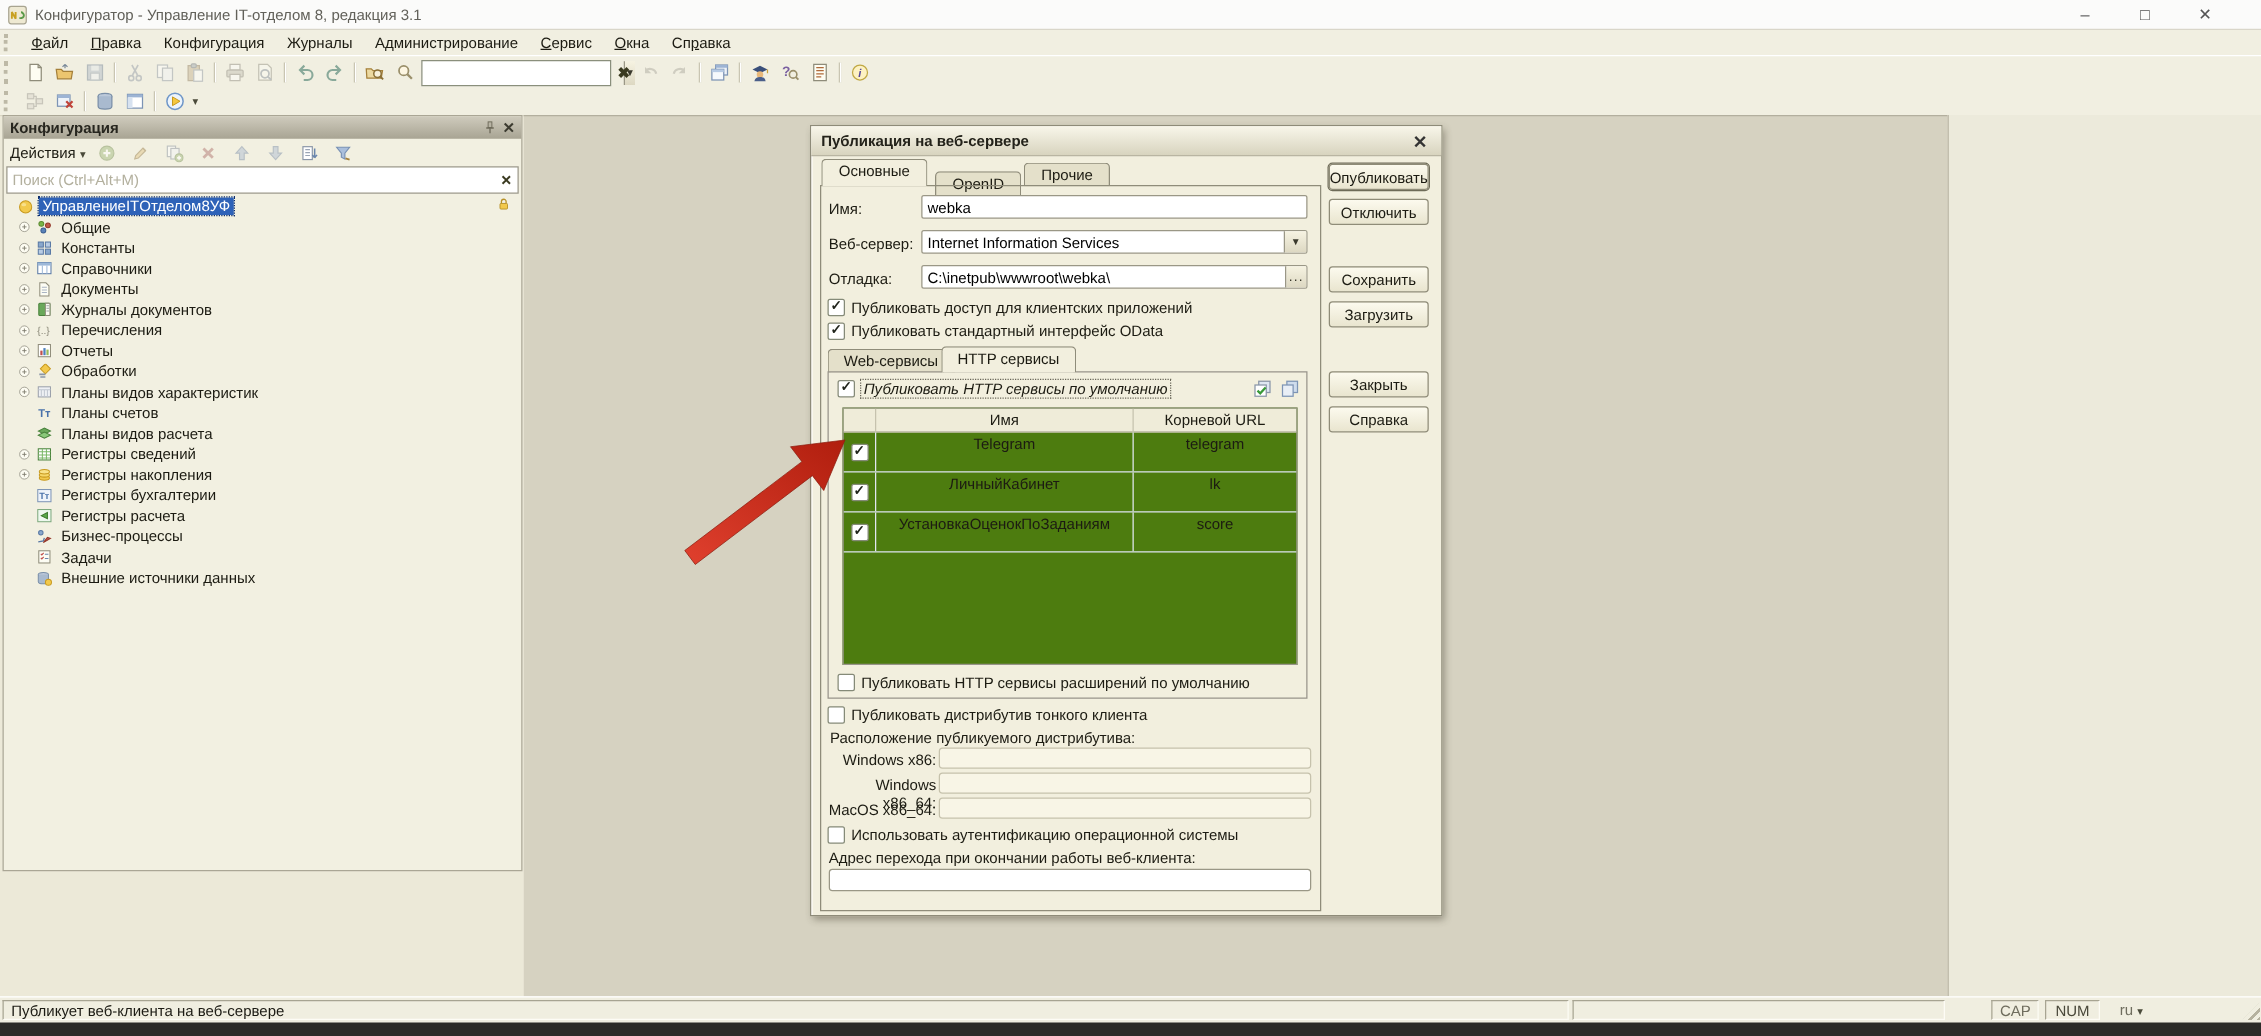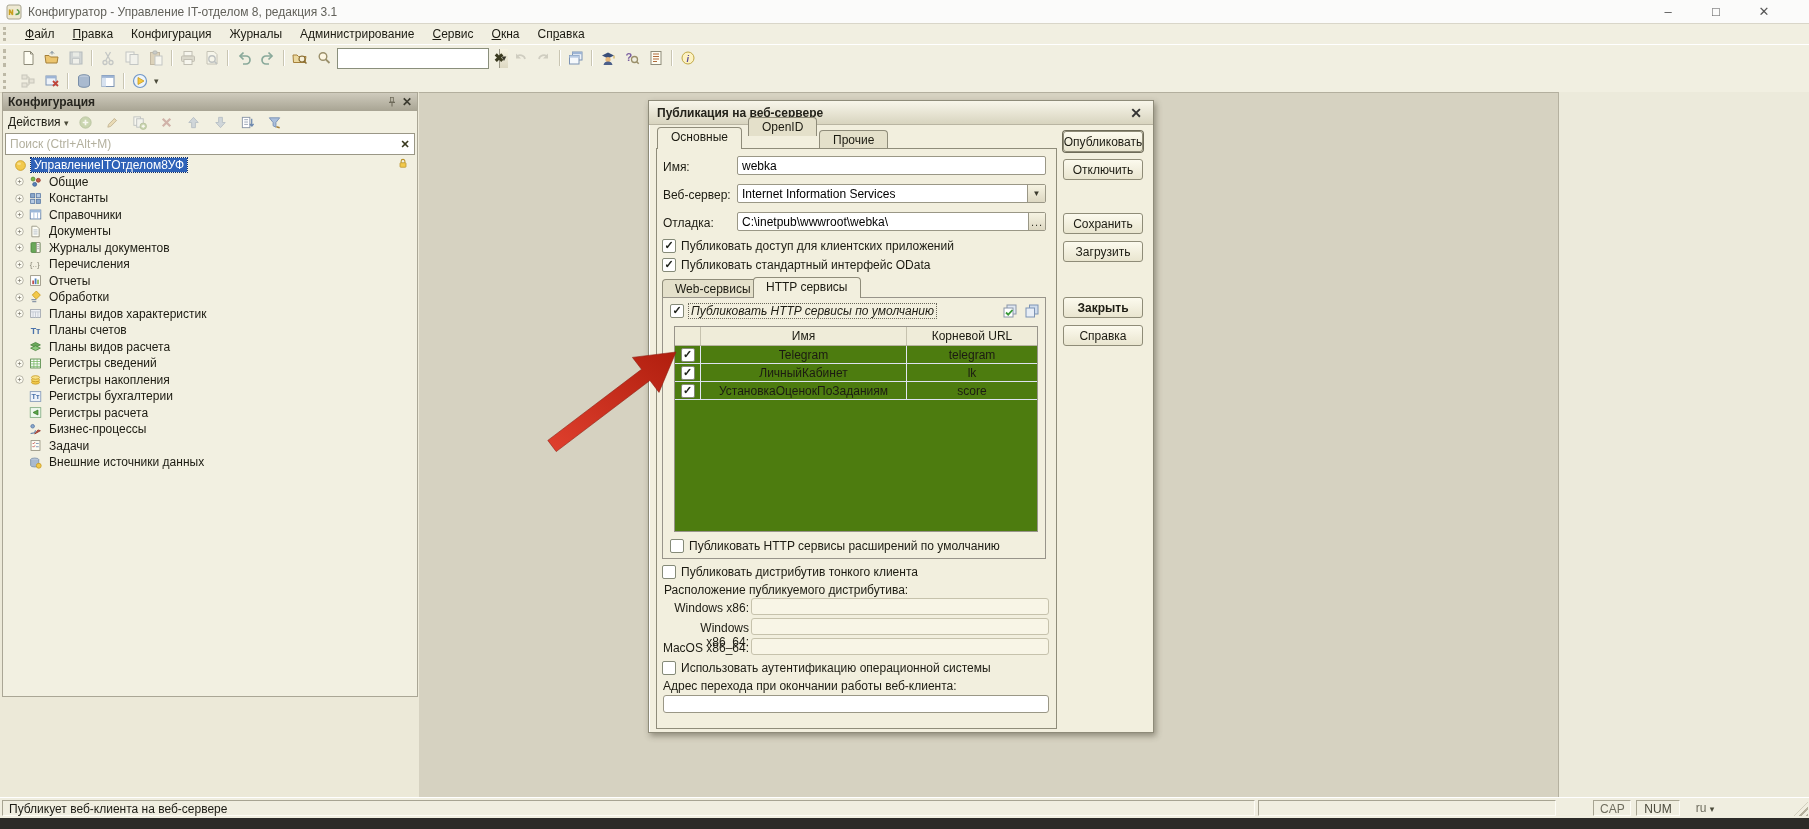--- a/index.html
+++ b/index.html
@@ -98,21 +98,21 @@
   .focus-dotted{outline:1px dotted #6a675a;padding:0 2px;font-style:italic;}
   .stab{position:absolute;height:19px;padding:2px 12px 0;border:1px solid #8f8c7a;border-bottom:none;
         border-radius:4px 4px 0 0;background:#e4e0ca;box-sizing:border-box;}
   .stab.active{background:#f2efde;height:21px;z-index:3;}
   .inner-box{position:absolute;left:13px;top:196px;width:382px;height:260px;border:1px solid #98948a;}
   .default-row{position:absolute;left:7px;top:5px;right:5px;display:flex;align-items:center;gap:5px;}
   .mini-icons{margin-left:auto;display:flex;gap:6px;}
   .svc-table{position:absolute;left:11px;top:28px;width:364px;height:206px;background:#4d7c0f;border:1px solid #98948a;box-sizing:border-box;text-align:center;}
   .svc-head{display:flex;height:19px;background:#efecd9;border-bottom:1px solid #b8b4a0;box-sizing:border-box;}
   .svc-head div{border-right:1px solid #c6c2ae;padding:2px 6px;box-sizing:border-box;}
-  .svc-row{display:flex;height:18px;border-bottom:1px solid #dde3f0;box-sizing:border-box;}
+  .svc-row{display:flex;height:32px;border-bottom:1px solid #dde3f0;box-sizing:border-box;}
   .svc-row div{border-right:1px solid #e2e7f2;padding:2px 6px;box-sizing:border-box;overflow:hidden;}
   .c-cb{width:26px;display:flex;align-items:center;justify-content:center;padding:0!important;}
   .c-name{width:206px;}
   .c-url{flex:1;}
   .dist-label{position:absolute;width:90px;text-align:right;}
   .dist-input{position:absolute;left:102px;width:298px;height:17px;background:#f8f5e6;border:1px solid #c6c2ac;
               border-radius:3px;box-sizing:border-box;font:12px "Liberation Sans",sans-serif;padding:0 4px;outline:none;}
   .exit-input{position:absolute;left:14px;top:594px;width:386px;height:18px;background:#fff;border:1px solid #9a9786;
               border-radius:3px;box-sizing:border-box;font:12px "Liberation Sans",sans-serif;padding:0 4px;outline:none;}
   .btn{position:absolute;left:414px;width:80px;height:21px;background:linear-gradient(#fcfaee,#e9e5cf);
@@ -684,21 +684,21 @@
 <div class="abs workspace"></div>
 <div class="abs rightpane"></div>
 
 <div class="abs dialog">
   <div class="dlg-title">
     <span>Публикация на веб-сервере</span>
     <span class="dlg-close">✕</span>
   </div>
 
   <div class="dtab active" style="left:8px;top:26px;">Основные</div>
-  <div class="dtab" style="left:99px;top:16px;">OpenID</div>
+  <div class="dtab" style="left:99px;top:36px;">OpenID</div>
   <div class="dtab" style="left:170px;top:29px;">Прочие</div>
   <div class="tabpage"></div>
 
   <span class="flabel" style="left:14px;top:59px;">Имя:</span>
   <input class="tinput" style="left: 88px; top: 55px; width: 309px;" value="webka">
 
   <span class="flabel" style="left:14px;top:87px;">Веб-сервер:</span>
   <span class="fieldwrap" style="left:88px;top:83px;width:309px;">
     <input value="Internet Information Services" style="">
     <span class="drop-btn">▼</span>
@@ -800,21 +800,21 @@
   </div>
 
   <span class="flabel" style="left:14px;top:578px;">Адрес перехода при окончании работы веб-клиента:</span>
   <input class="exit-input" value="" style="">
 
   <div id="side-buttons">
       <div class="btn default" style="top: 30px;">Опубликовать</div>
       <div class="btn" style="top: 58px;">Отключить</div>
       <div class="btn" style="top: 112px;">Сохранить</div>
       <div class="btn" style="top: 140px;">Загрузить</div>
-      <div class="btn" style="top: 196px; font-weight: bold;">Закрыть</div>
+      <div class="btn" style="top: 196px;">Закрыть</div>
       <div class="btn" style="top: 224px;">Справка</div>
     </div>
 </div>
 
 <svg class="abs arrow-overlay" viewBox="0 0 160 170">
   <defs>
     <linearGradient id="redg" x1="0" y1="1" x2="1" y2="0">
       <stop offset="0" stop-color="#e0402e"></stop>
         <stop offset="1" stop-color="#b01e0e"></stop>
     </linearGradient>

